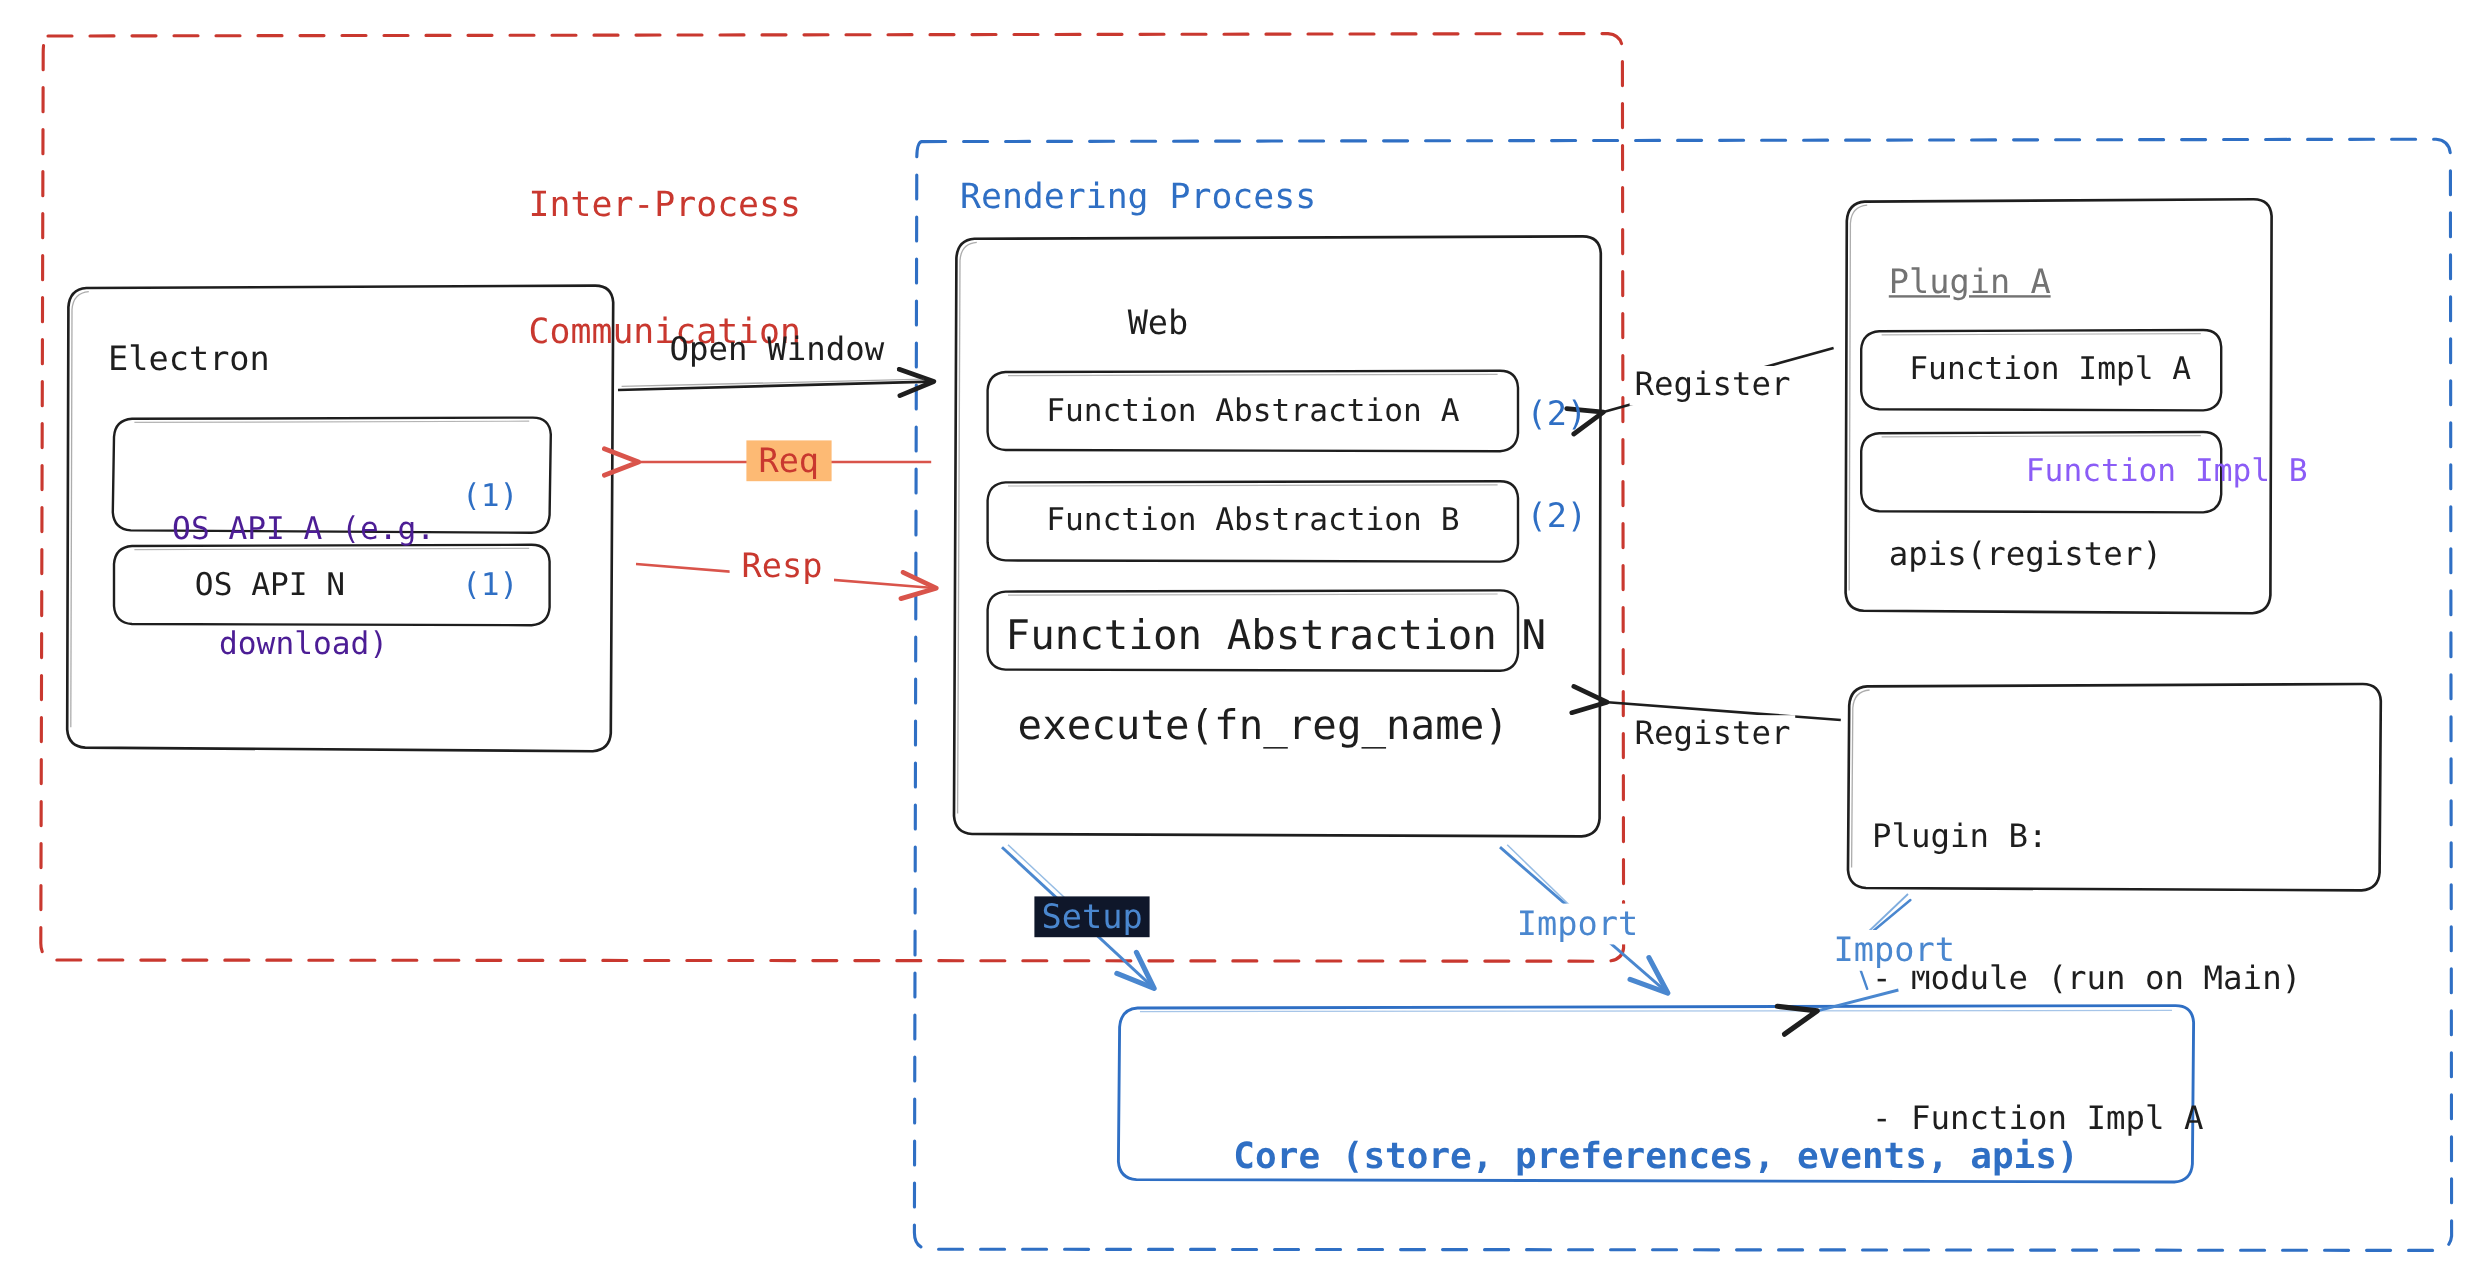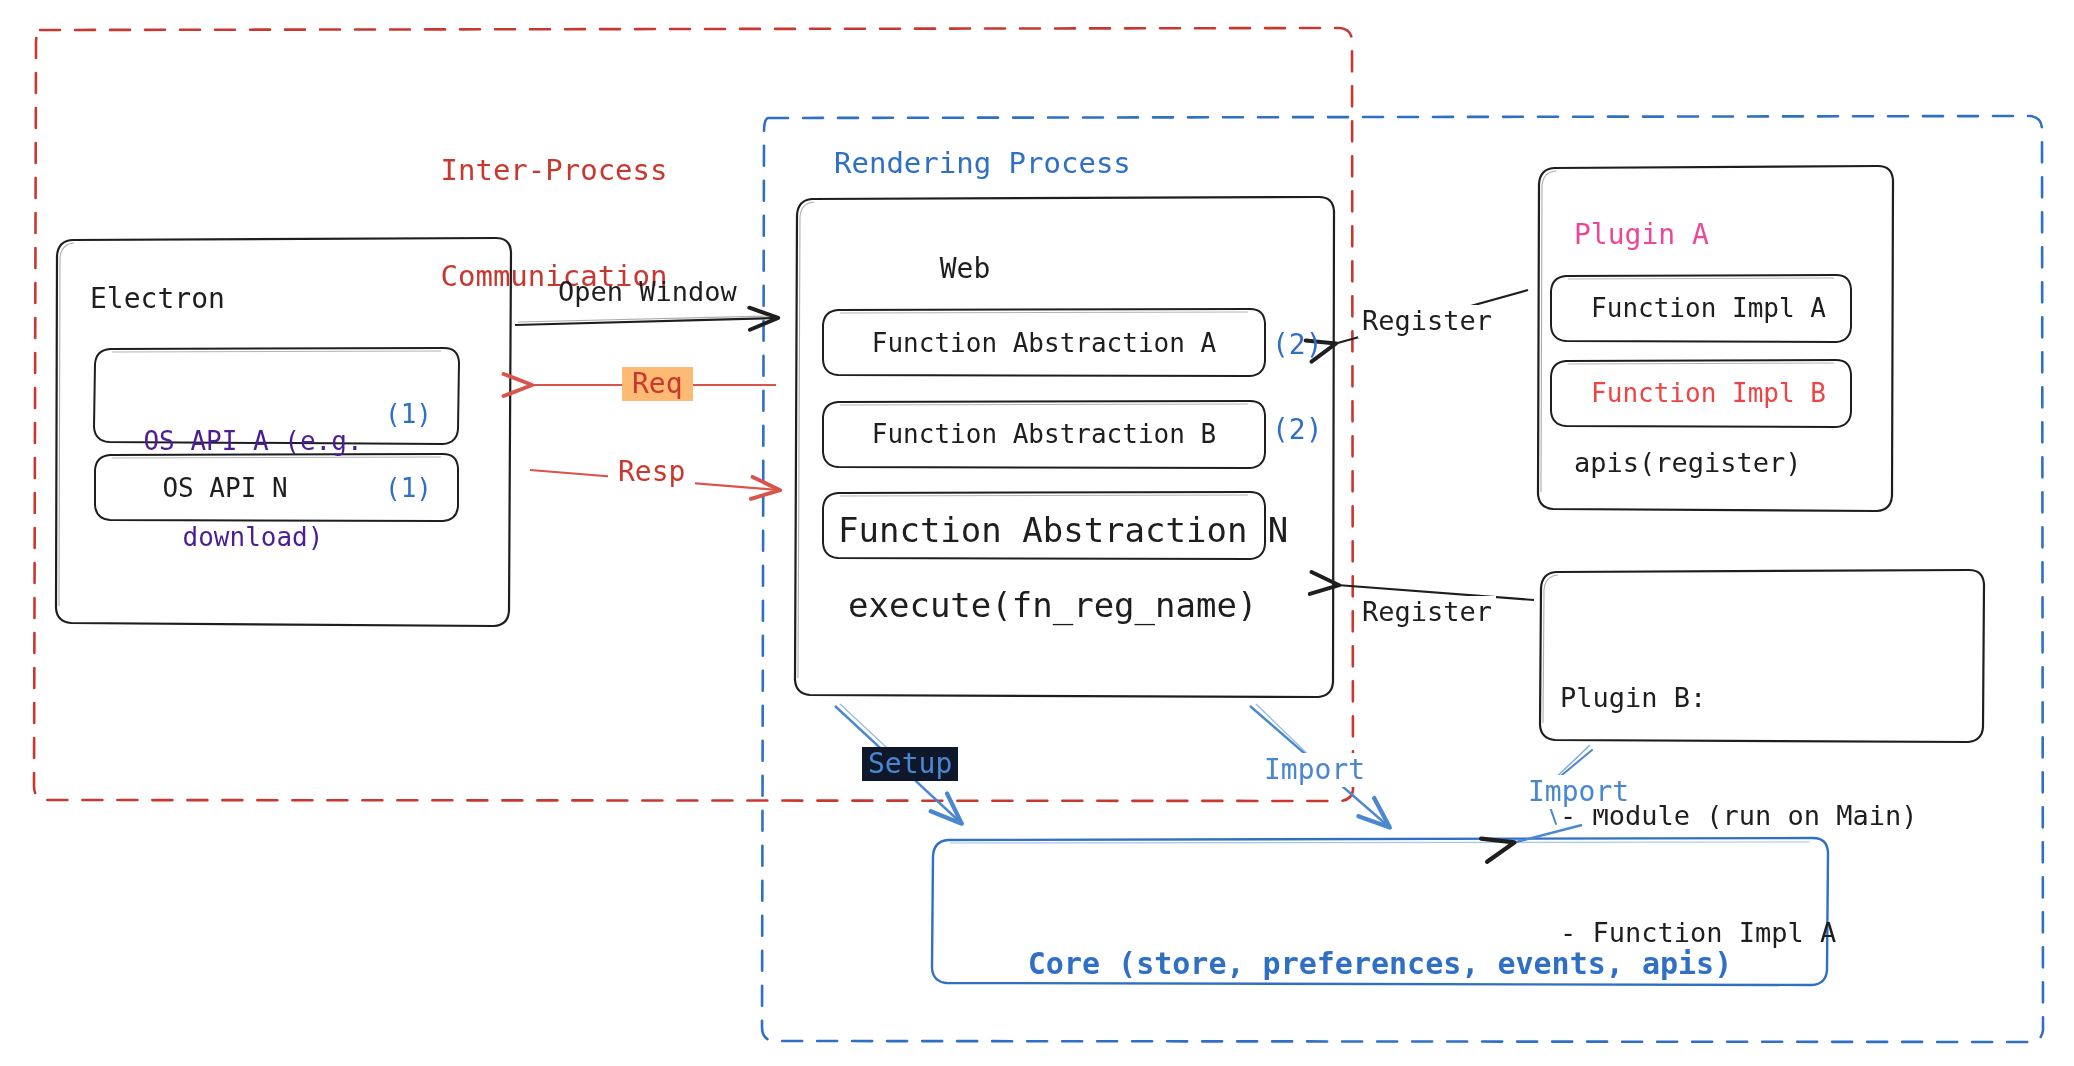--- a/index.html
+++ b/index.html
@@ -155,21 +155,21 @@
       <path d="M 1590,745 L 1548,785" fill="none" stroke="#6a9fd8" stroke-width="1.5" opacity="0.85"></path>
       <path d="M 1592,750 L 1544,790 M 1544,790 L 1582,780 M 1544,790 L 1556,824" fill="none" stroke="#4a87cf" stroke-width="2.0" stroke-linecap="round" stroke-linejoin="round"></path>
     </g>
   </svg>
 
   <div class="lbl ctr" style="left:424px; top:82px; width:260px; font-size:29px; color:#c9382f;">
     <div>Inter-Process</div>
     <div>Communication</div>
   </div>
 
-  <div class="lbl left" style="left:800px; top:146px; font-size:29px; color:#2f6fc4;margin-left:34px;">Rendering Process</div>
+  <div class="lbl left" style="left:800px; top:146px; font-size:29px; color:#2f6fc4;">Rendering Process</div>
 
   <div class="lbl left" style="left:90px; top:282px; font-size:28px; color:#1e1e1e;">Electron</div>
 
   <div class="lbl ctr" style="left:88px; top:363px; width:330px; font-size:26px; color:#4c1d95;">
     <div>OS API A (e.g.</div>
     <div>download)</div>
   </div>
   <div class="lbl" style="left:385px; top:399px; font-size:26px; color:#2f6fc4;">(1)</div>
 
   <div class="lbl ctr" style="left:110px; top:473px; width:230px; font-size:26px; color:#1e1e1e;">OS API N</div>
@@ -180,23 +180,23 @@
   <div class="lbl ctr" style="left:838px; top:328px; width:412px; font-size:26px; color:#1e1e1e;">Function Abstraction A</div>
   <div class="lbl" style="left:1272px; top:328px; font-size:28px; color:#2f6fc4;">(2)</div>
 
   <div class="lbl ctr" style="left:838px; top:419px; width:412px; font-size:26px; color:#1e1e1e;">Function Abstraction B</div>
   <div class="lbl" style="left:1272px; top:413px; font-size:28px; color:#2f6fc4;">(2)</div>
 
   <div class="lbl ctr" style="left:838px; top:510px; width:412px; font-size:34px; color:#1e1e1e;">Function Abstraction N</div>
 
   <div class="lbl left" style="left:848px; top:585px; font-size:34px; color:#1e1e1e;">execute(fn_reg_name)</div>
 
-  <div class="lbl left" style="left:1574px; top:218px; font-size:28px; color:#ec4899;">Plugin A</div>
+  <div class="lbl left" style="left:1574px; top:218px; font-size:28px; color:#737373;text-decoration:underline;">Plugin A</div>
   <div class="lbl ctr" style="left:1566px; top:293px; width:285px; font-size:26px; color:#1e1e1e;">Function Impl A</div>
-  <div class="lbl ctr" style="left:1566px; top:378px; width:285px; font-size:26px; color:#ef4444;">Function Impl B</div>
+  <div class="lbl ctr" style="left:1638px; top:378px; width:285px; font-size:26px; color:#8b5cf6;text-align:right;">Function Impl B</div>
   <div class="lbl left" style="left:1574px; top:447px; font-size:27px; color:#1e1e1e;">apis(register)</div>
 
   <div class="lbl left" style="left:1560px; top:600px; font-size:27px; color:#1e1e1e; line-height:1.45;">
     <div>Plugin B:</div>
     <div>- Module (run on Main)</div>
     <div>- Function Impl A</div>
   </div>
 
   <div class="lbl ctr" style="left:948px; top:858px; width:864px; font-size:30px; color:#2f6fc4; line-height:1.42; font-weight:700;">
     <div>Core (store, preferences, events, apis)</div>

